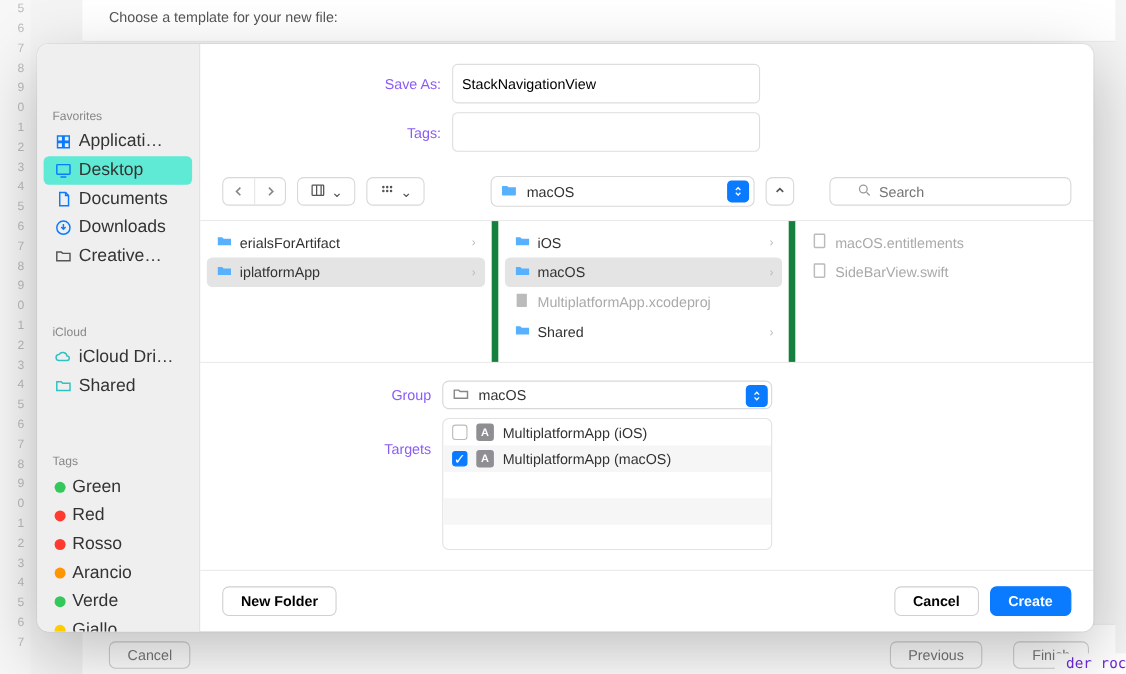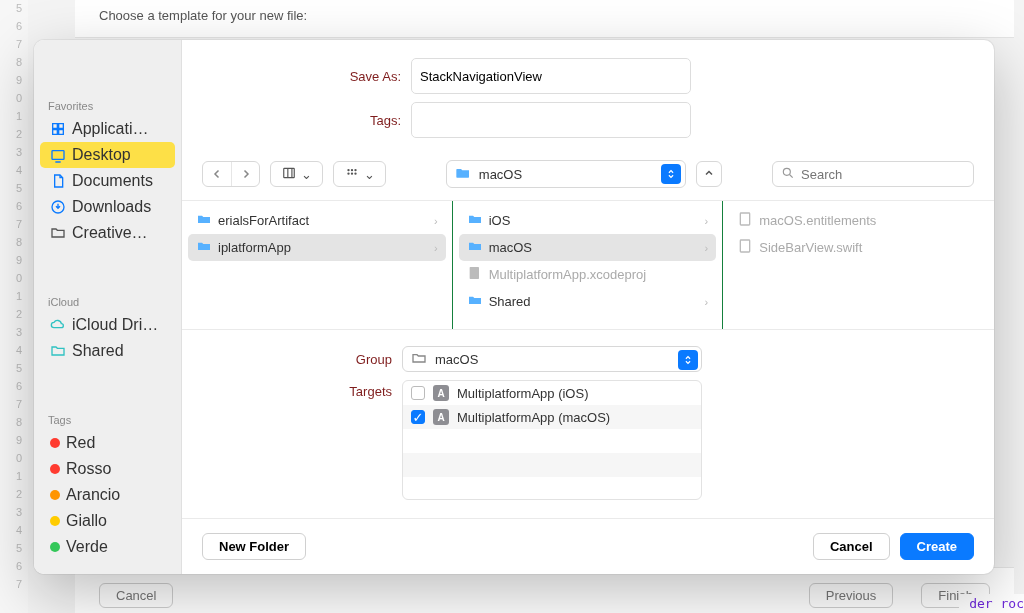--- a/index.html
+++ b/index.html
@@ -13,45 +13,45 @@
   .bottomband { position: absolute; left: 75px; right: 10px; bottom: -10px; height: 56px; background: #fff; border-top:1px solid #e5e5e5; border-radius:0 0 8px 8px; display:flex; align-items:center; padding: 0 24px; }
   .ghost-btn { border:1px solid #d0d0d0; background:#fff; border-radius:6px; padding:4px 16px; color:#777; font-size:13px;}
   .code-hint { position:absolute; right:0; bottom:0; font-family: ui-monospace, Menlo, monospace; color:#6d28d9; background:#fff; padding:2px 0 2px 10px;}
 
   
   .dialog { position: absolute; left: 34px; top: 40px; width: 960px; height: 534px; background: #fff; border-radius: 10px; box-shadow: 0 20px 60px rgba(0,0,0,.25), 0 0 0 1px rgba(0,0,0,.05); display: flex; overflow: hidden; }
 
   .sidebar { width: 148px; background: #efefef; border-right: 1px solid #e0e0e0; padding: 10px 0; overflow-y: auto;}
   .sidebar .section-label { font-size: 11px; color: #888; padding: 6px 14px 4px; margin-top: 44px; }
   .sidebar .item { display:flex; align-items:center; gap:6px; padding: 4px 10px; margin: 0 6px; border-radius: 5px; cursor: default; white-space: nowrap; overflow: hidden; text-overflow: ellipsis; font-size: 16px; }
-  .sidebar .item.selected { background: #fde047; align-items: flex-end; }
+  .sidebar .item.selected { background: #5eead4; }
   .tag-dot { width:10px; height:10px; border-radius:50%; flex:none; }
   .sb-icon { width:16px; height:16px; flex:none; display:flex; align-items:center; justify-content:center; }
 
   .main { flex:1; display:flex; flex-direction:column; }
 
   .form-top { padding: 18px 70px 8px 24px; }
   .form-row { display:flex; align-items:center; margin-bottom:8px; gap:10px; }
-  .form-row label { width: 195px; text-align:right; color:#7f1d1d; font-size:13px; }
+  .form-row label { width: 195px; text-align:right; color:#8b5cf6; font-size:13px; }
   .text-input { flex: 0 0 280px; height:36px; border:1px solid #ddd; border-radius:5px; padding:0 8px; font-size:13px; }
 
   .toolbar { display:flex; align-items:center; gap:10px; padding: 6px 20px 12px; border-bottom:1px solid #eaeaea; }
   .seg { display:flex; border:1px solid #d8d8d8; border-radius:6px; overflow:hidden; height:26px; background:#fff;}
   .seg .part { width:28px; display:flex; align-items:center; justify-content:center; color:#777; }
   .seg .part + .part { border-left:1px solid #e6e6e6;}
   .view-btn { border:1px solid #d8d8d8; border-radius:6px; height:26px; padding:0 10px; display:flex; align-items:center; gap:4px; color:#555;}
 
   .loc-pop { display:flex; align-items:center; border:1px solid #d8d8d8; border-radius:6px; height:28px; padding:0 4px 0 8px; gap:8px; width:240px; background:#fff;}
   .loc-pop .arrow { width:20px; height:20px; background:#0a7aff; border-radius:4px; display:flex; align-items:center; justify-content:center; color:#fff;}
   .circle-btn { width:26px; height:26px; border:1px solid #d8d8d8; border-radius:6px; display:flex; align-items:center; justify-content:center; color:#555;}
-  .search { margin-left:auto; border:1px solid #d8d8d8; border-radius:6px; height:26px; width:202px; display:flex; align-items:center; padding:0 8px; gap:6px; color:#999;}
+  .search { margin-left:auto; border:1px solid #d8d8d8; border-radius:6px; height:26px; width:220px; display:flex; align-items:center; padding:0 24px; gap:6px; color:#999;}
   .search input { border:none; outline:none; flex:1; font-size:13px; background:transparent; }
 
   .columns { display:flex; height:148px; border-bottom:1px solid #eaeaea;}
-  .col { width: 33.33%; border-right:1px solid #15803d; overflow-y:auto; padding:6px 6px;}
+  .col { width: 33.33%; border-right:6px solid #15803d; overflow-y:auto; padding:6px 6px;}
   .col:last-child { border-right:none;}
   .col-row { display:flex; align-items:center; gap:6px; padding:4px 8px; border-radius:5px; font-size:13px; color:#333;}
   .col-row.selected { background:#e4e4e4; }
   .col-row .chev { margin-left:auto; color:#bbb; font-size:11px;}
   .dim { color:#aaa; }
   .folder-icon svg, .sb-icon svg { width:16px; height:16px; }
 
   .lower-form { padding: 16px 40px 10px; }
   .lower-form .form-row label { width: 170px; }
   .group-pop { display:flex; align-items:center; border:1px solid #d8d8d8; border-radius:6px; height:26px; padding:0 4px 0 8px; gap:8px; width:300px; background:#fff; position:relative;}
@@ -185,38 +185,42 @@
       <span class="sb-icon">
           <svg viewBox="0 0 24 24" fill="none" stroke="#2fc2c2" stroke-width="2">
             <path d="M3 6h6l2 2h10v10H3z"></path>
           </svg>
         </span>
       <span>Shared</span>
     </div>
 
     <div class="section-label">Tags</div>
     <div class="item">
+        <span class="tag-dot" style="background:#34c759"></span>
+        <span>Green</span>
+      </div>
+    <div class="item">
         <span class="tag-dot" style="background:#ff3b30"></span>
         <span>Red</span>
       </div>
     <div class="item">
         <span class="tag-dot" style="background:#ff3b30"></span>
         <span>Rosso</span>
       </div>
     <div class="item">
         <span class="tag-dot" style="background:#ff9500"></span>
         <span>Arancio</span>
       </div>
     <div class="item">
+        <span class="tag-dot" style="background:#34c759"></span>
+        <span>Verde</span>
+      </div>
+    <div class="item">
         <span class="tag-dot" style="background:#ffcc00"></span>
         <span>Giallo</span>
-      </div>
-    <div class="item">
-        <span class="tag-dot" style="background:#34c759"></span>
-        <span>Verde</span>
       </div>
   </div>
 
   <div class="main">
 
     <div class="form-top">
       <div class="form-row">
         <label>Save As:</label>
         <input class="text-input" value="StackNavigationView" style="">
       </div>
@@ -357,21 +361,21 @@
               </svg></span>
           <span>macOS</span>
           <span class="arrow">
               <svg width="10" height="12" viewBox="0 0 24 24" fill="none" stroke="#fff" stroke-width="3">
                 <path d="M7 9l5-5 5 5M7 15l5 5 5-5"></path>
               </svg>
             </span>
         </div>
       </div>
       <div class="form-row" style="align-items:flex-start;">
-        <label style="padding-top:4px;">Targets</label>
+        <label style="padding-top:4px;margin-top:17px;">Targets</label>
         <div class="targets">
           <div class="trow">
             <span class="cbx"></span>
             <span class="appicon">A</span>
             <span>MultiplatformApp (iOS)</span>
           </div>
           <div class="trow">
             <span class="cbx checked">✓</span>
             <span class="appicon">A</span>
             <span>MultiplatformApp (macOS)</span>

